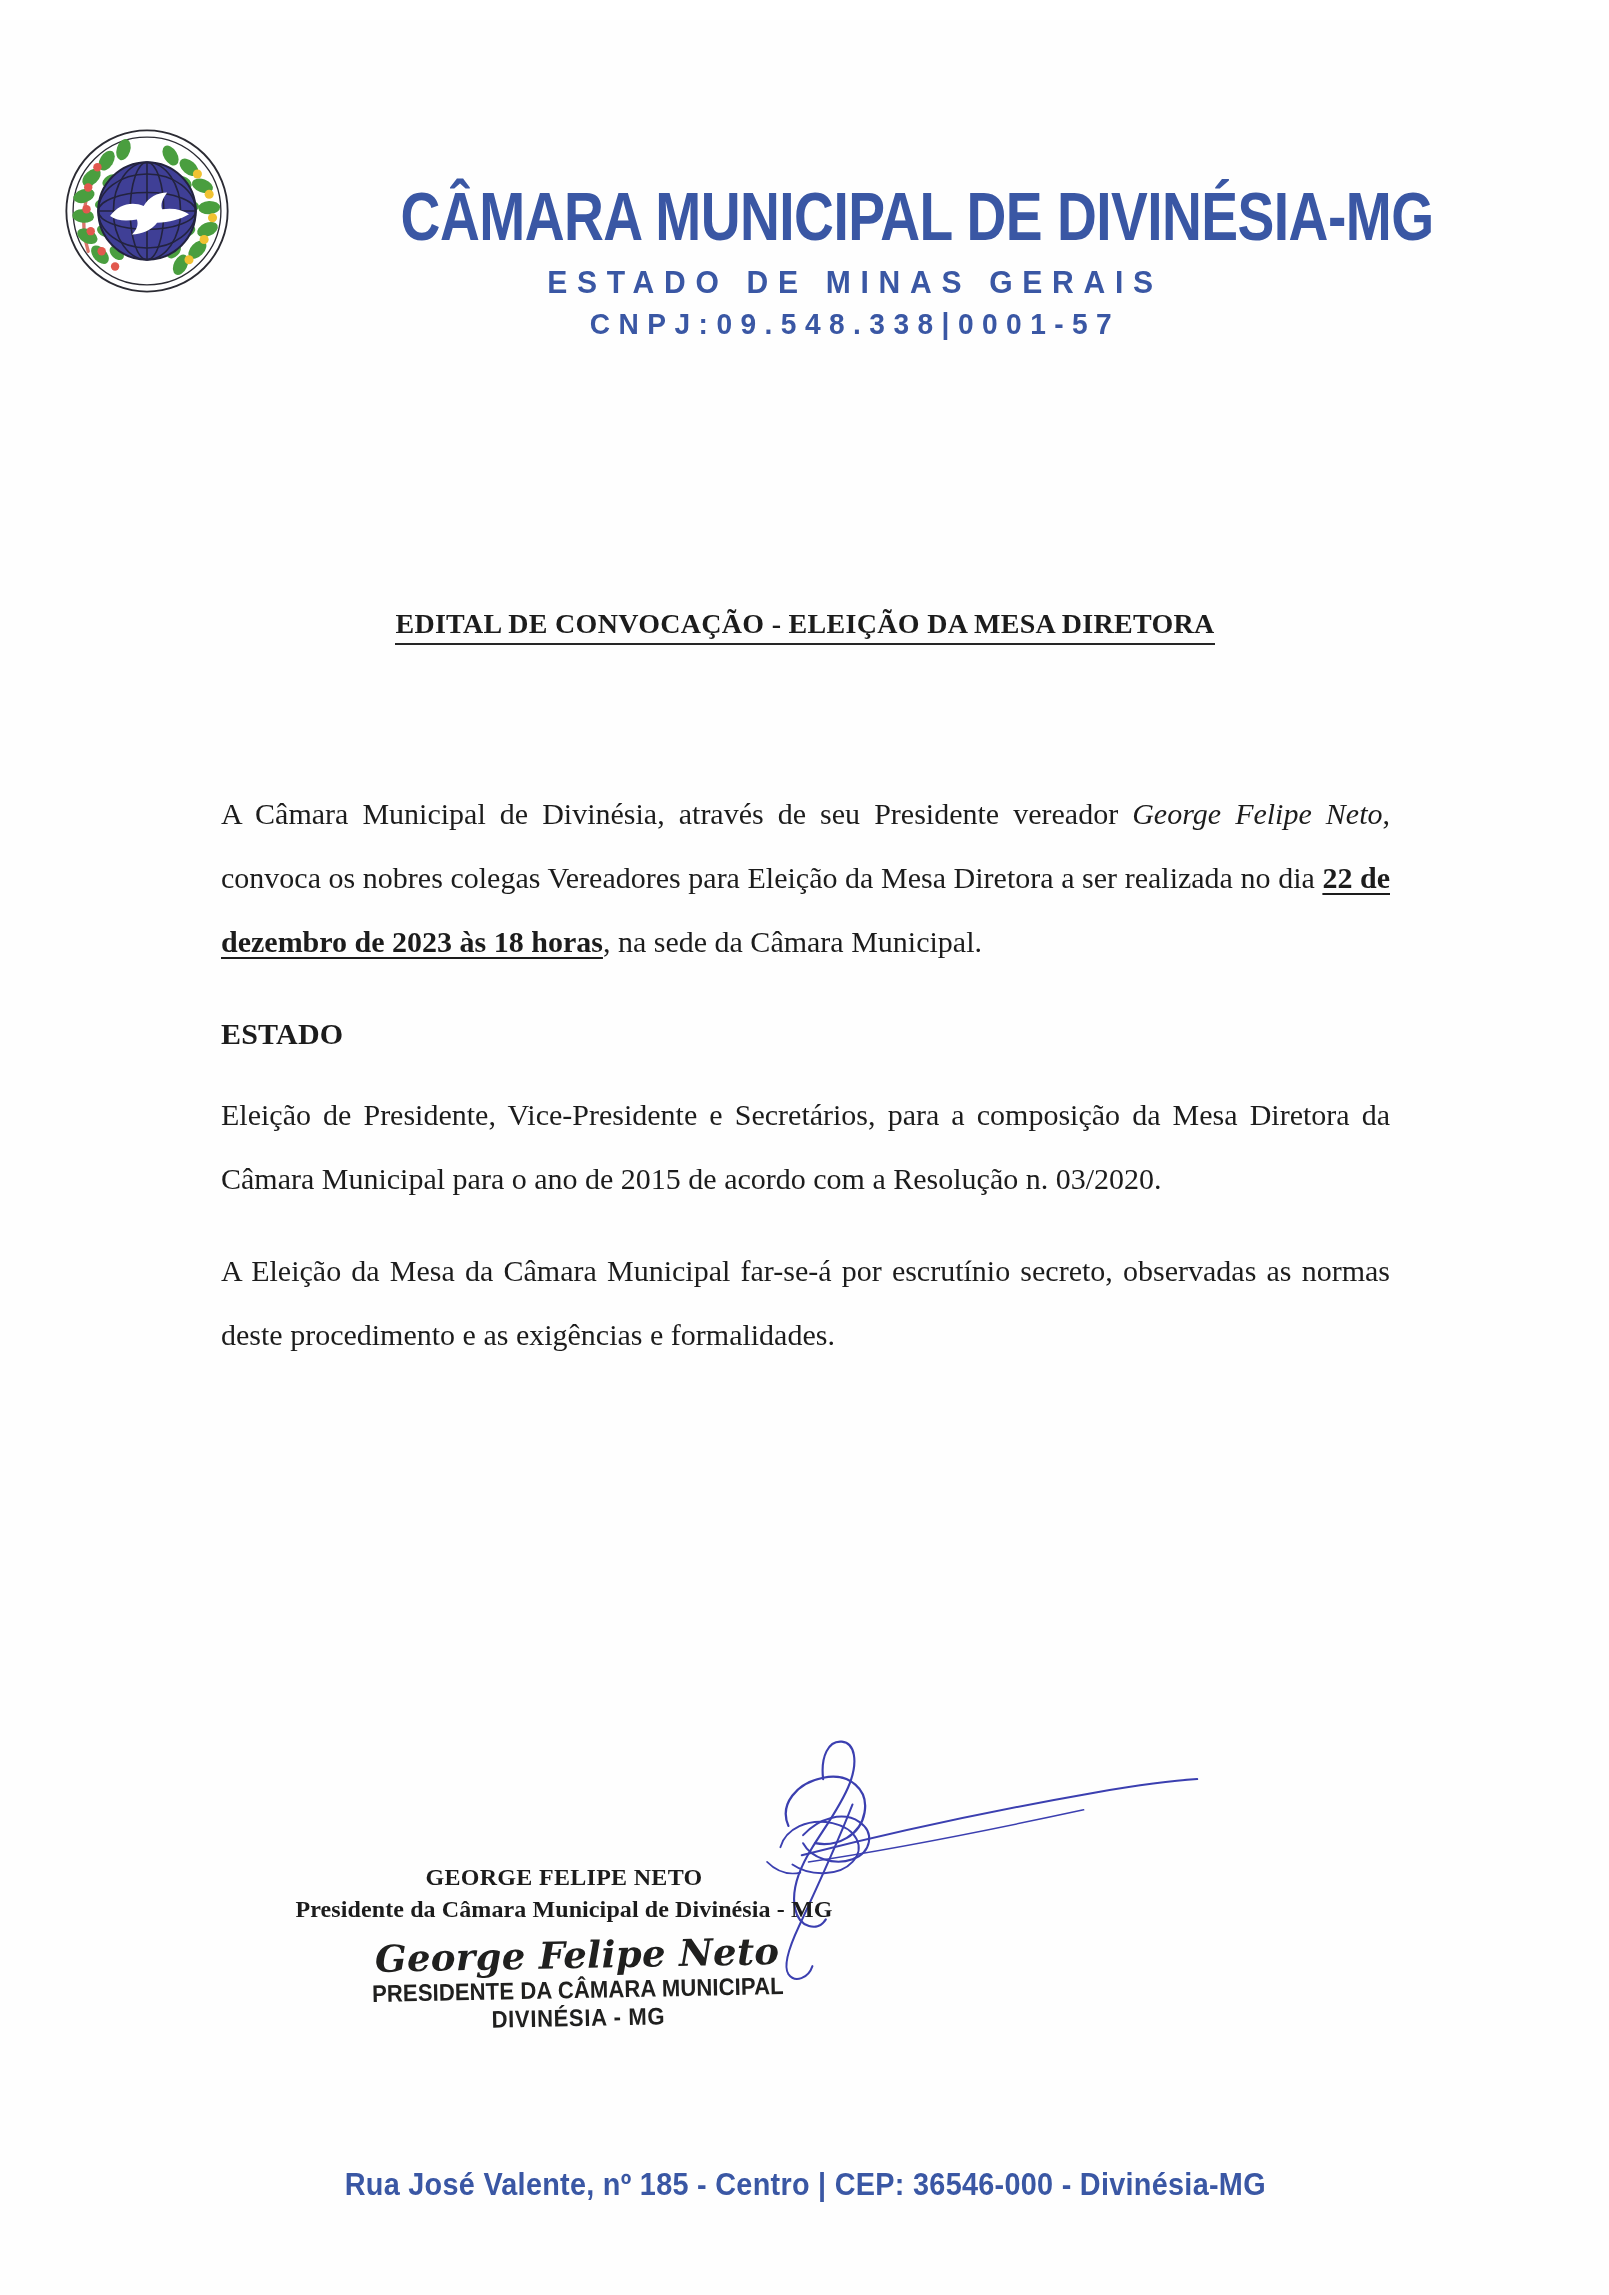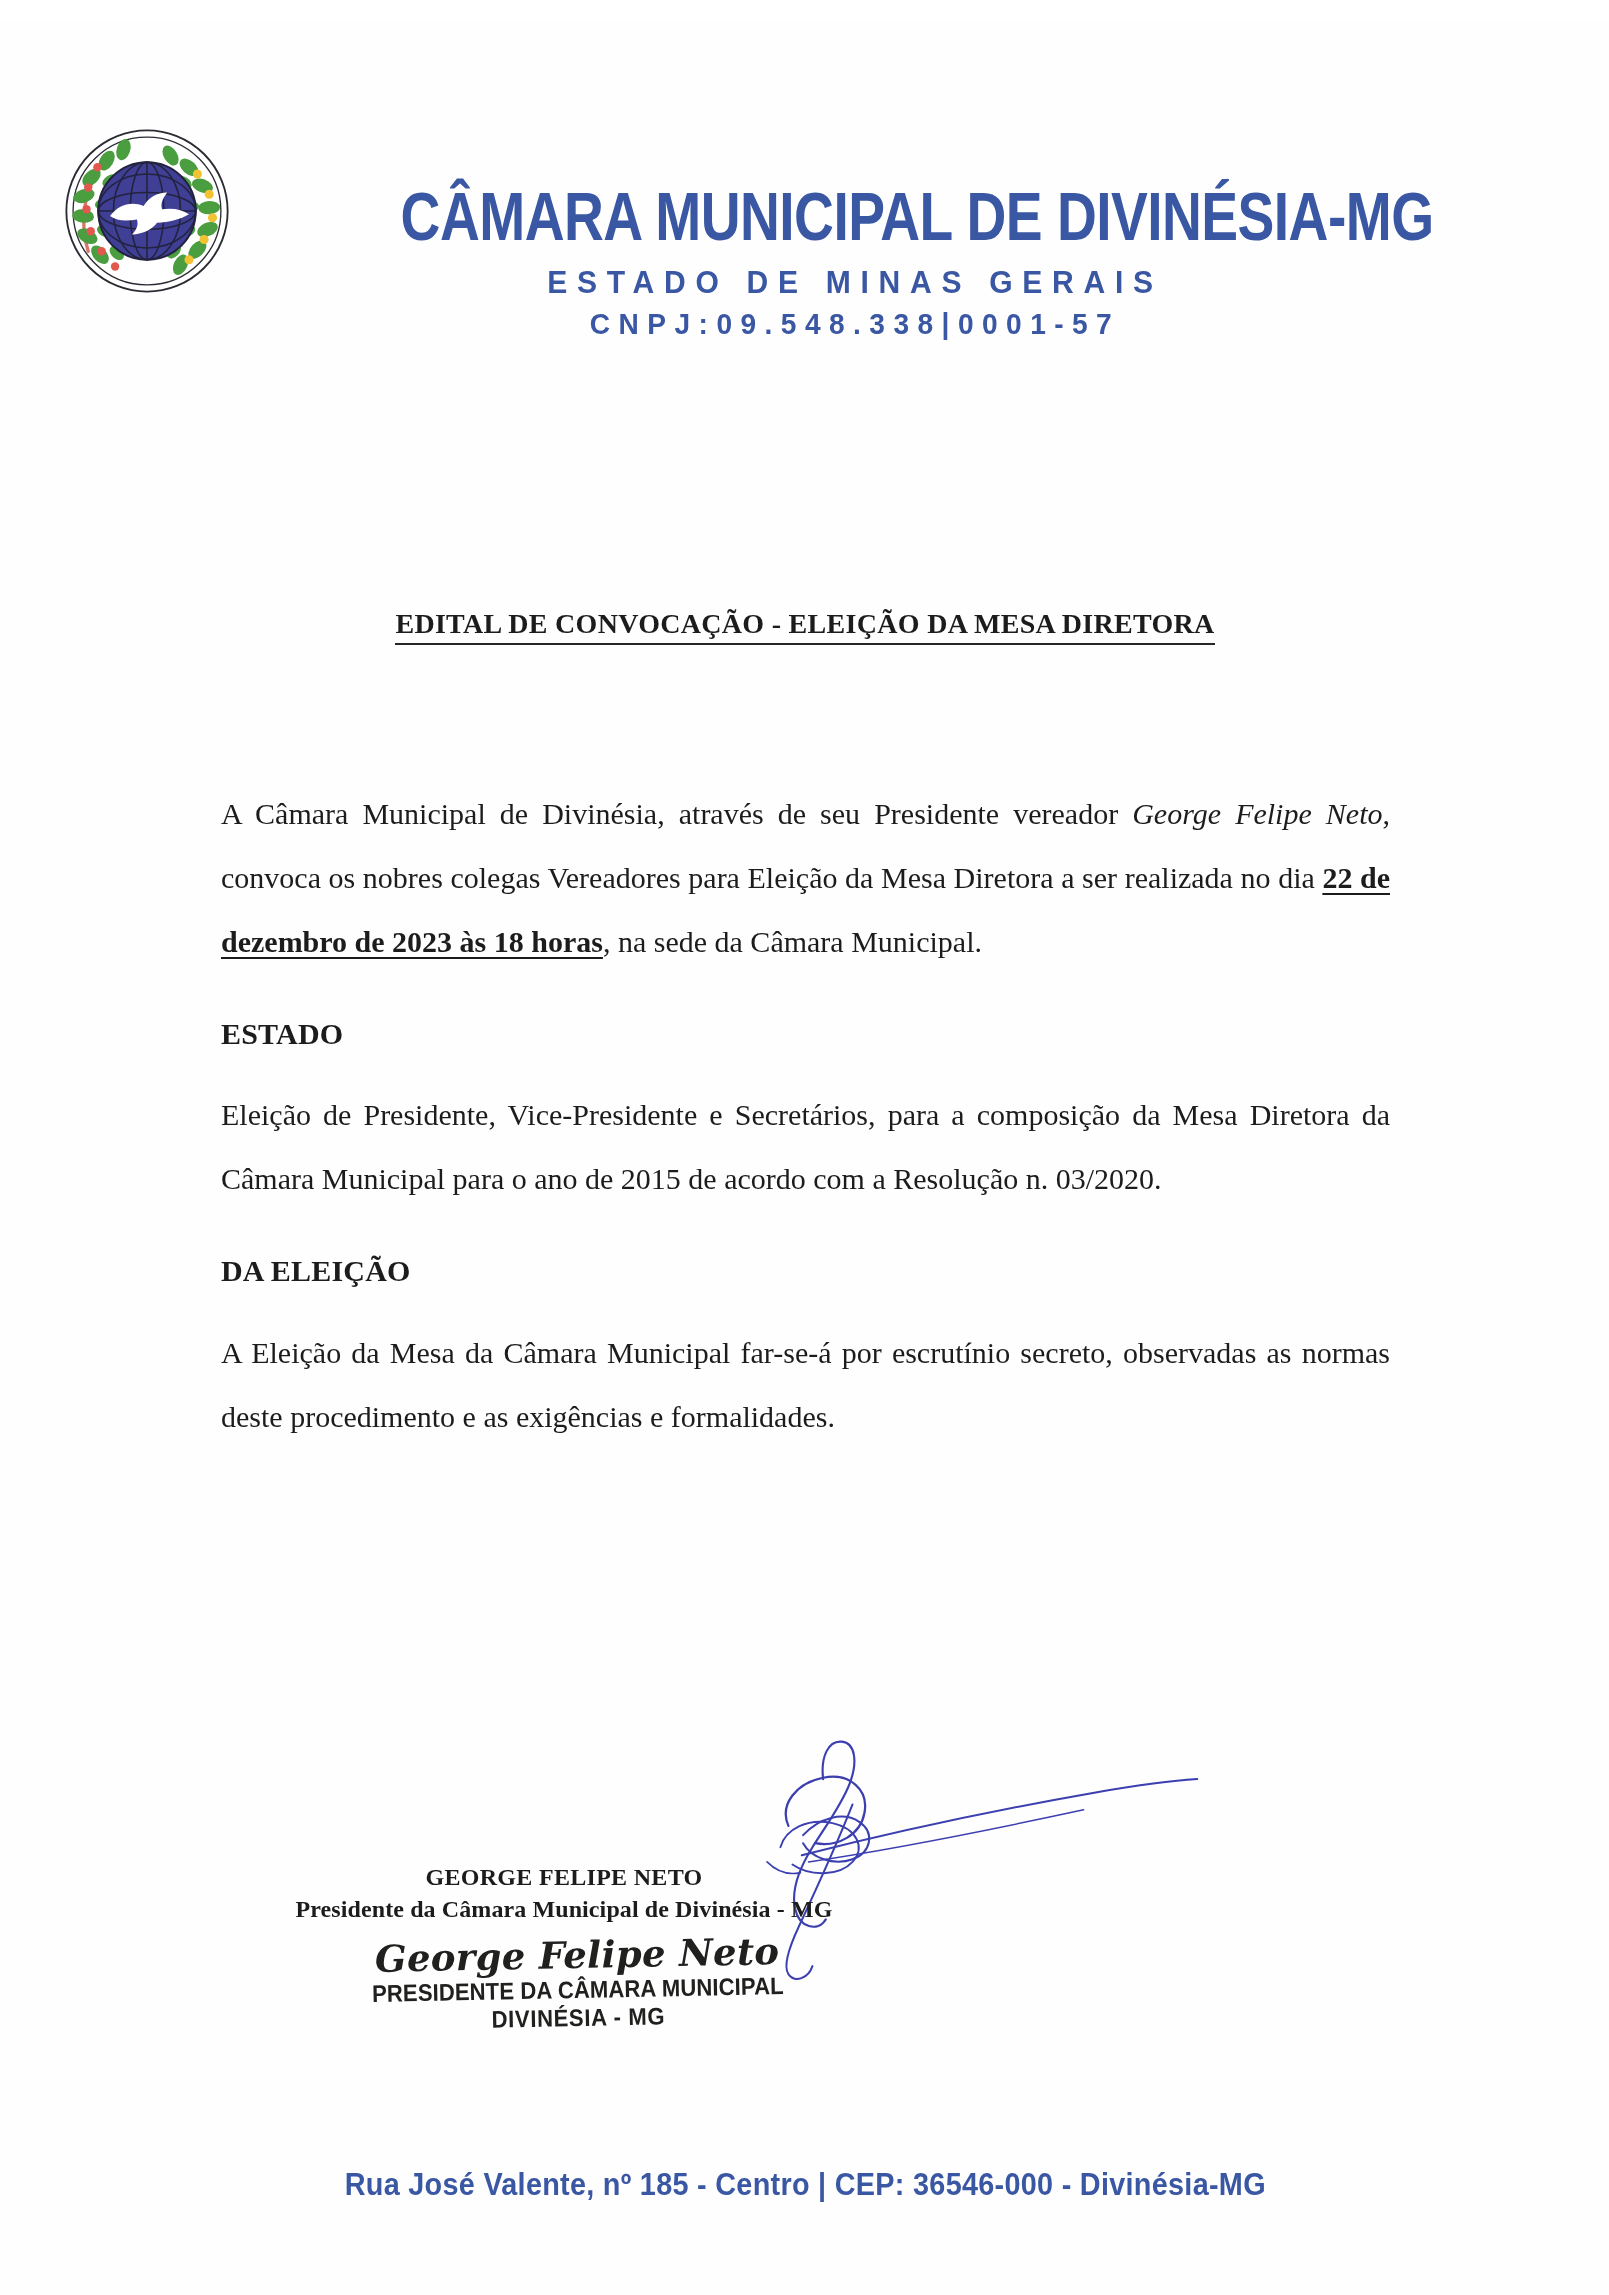--- a/index.html
+++ b/index.html
@@ -325,21 +325,20 @@
   </div>
 
   <div class="body-area">
 
     <p class="para"><span>A Câmara Municipal de Divinésia, através de seu Presidente vereador </span><span class="ital">George Felipe Neto</span><span>, convoca os nobres colegas Vereadores para Eleição da Mesa Diretora a ser realizada no dia </span><span class="bold-underline">22 de dezembro de 2023 às 18 horas</span><span>, na sede da Câmara Municipal.</span></p>
 
     <div class="section-head">ESTADO</div>
 
     <p class="para">Eleição de Presidente, Vice-Presidente e Secretários, para a composição da Mesa Diretora da Câmara Municipal para o ano de 2015 de acordo com a Resolução n. 03/2020.</p>
 
-    <div class="section-head">DA ELEIÇÃO</div>
 
     <p class="para last-loose">A Eleição da Mesa da Câmara Municipal far-se-á por escrutínio secreto, observadas as normas deste procedimento e as exigências e formalidades.</p>
   </div>
 
 
   <div class="sig-block">
 
     <div class="sig-ink">
       <svg viewBox="0 0 1000 360" xmlns="http://www.w3.org/2000/svg">
         <g fill="none" stroke="#3b3fb0" stroke-linecap="round" stroke-linejoin="round">

